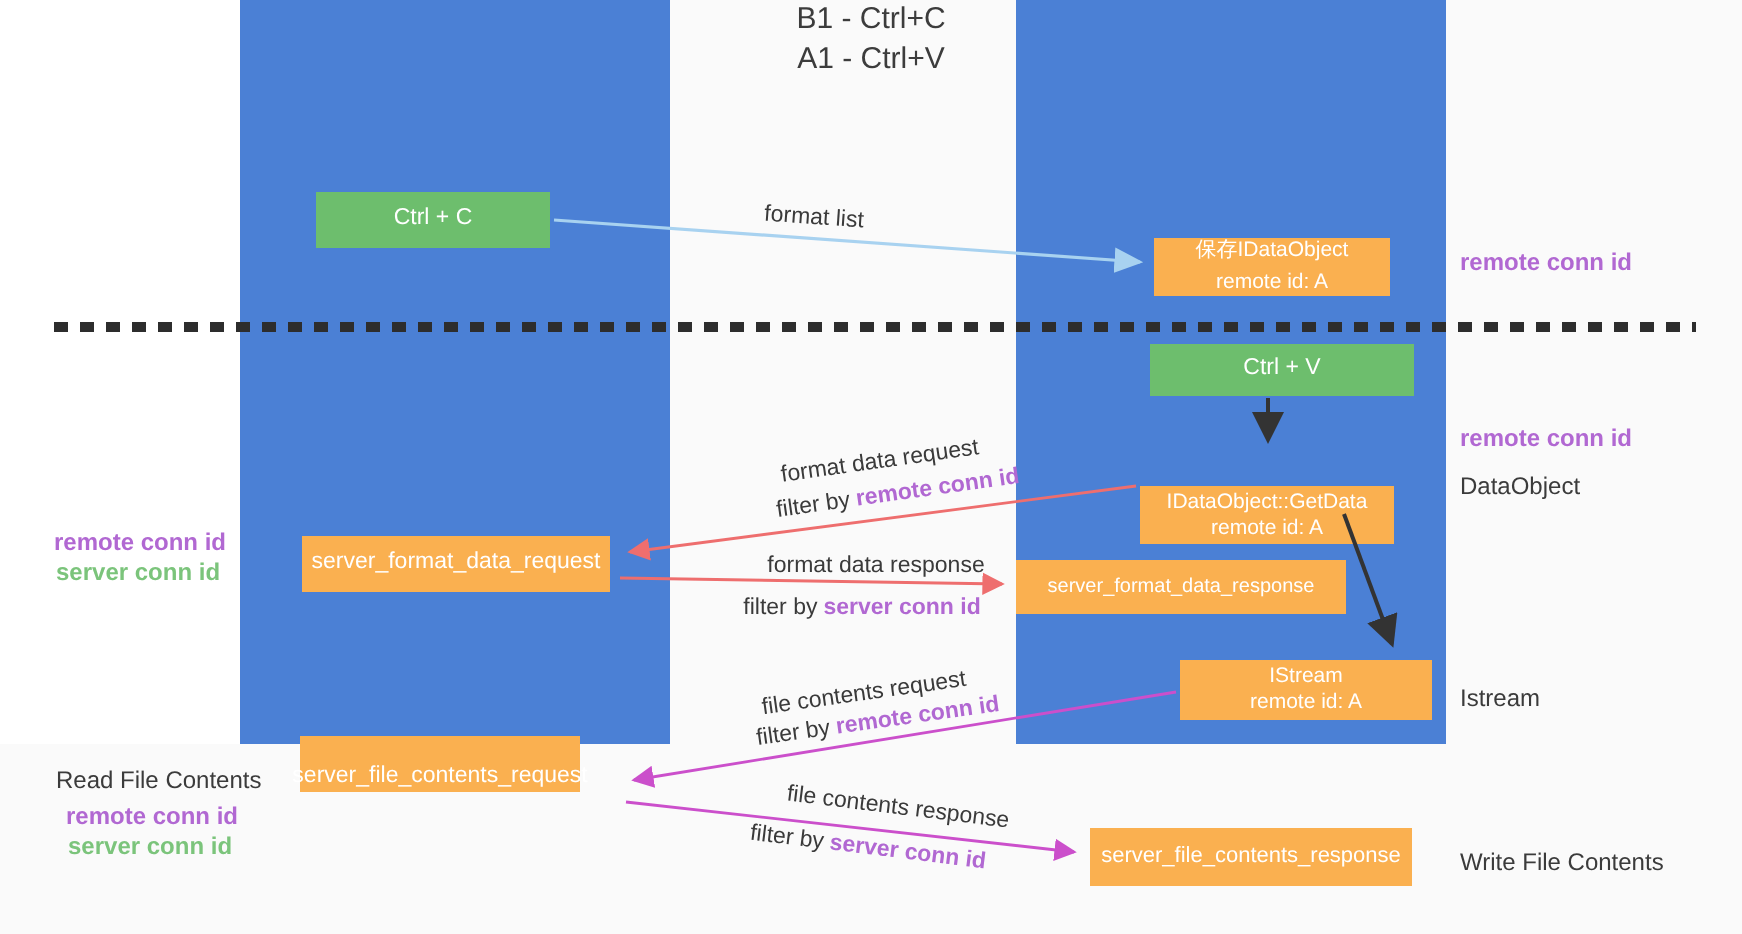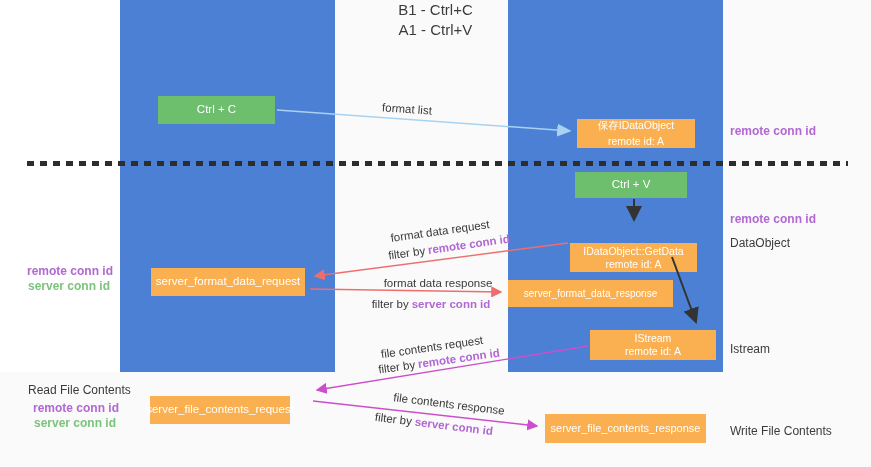--- a/index.html
+++ b/index.html
@@ -71,21 +71,21 @@
 
 <div class="box green" style="left:158px;top:96px;width:117px;height:28px;">
   <div>Ctrl + C</div>
 </div>
 
 <div class="box orange small" style="left:577px;top:119px;width:118px;height:29px;justify-content:space-between;">
   <div>保存IDataObject</div>
   <div>remote id: A</div>
 </div>
 
-<div class="box green" style="left:575px;top:172px;width:112px;height:26px;">
+<div class="box green" style="left:575px;top:172px;width:132px;height:26px;">
   <div>Ctrl + V</div>
 </div>
 
 <div class="box orange small" style="left:570px;top:227px;width:127px;height:29px;margin-top:16px;">
   <div>IDataObject::GetData</div>
   <div>remote id: A</div>
 </div>
 
 <div class="box orange" style="left:151px;top:268px;width:154px;height:28px;">
   <div>server_format_data_request</div>
@@ -93,21 +93,21 @@
 
 <div class="box orange" style="left:508px;top:280px;width:165px;height:27px;font-size:10px;">
   <div>server_format_data_response</div>
 </div>
 
 <div class="box orange small" style="left:590px;top:330px;width:126px;height:30px;">
   <div>IStream</div>
   <div>remote id: A</div>
 </div>
 
-<div class="box orange" style="left:150px;top:396px;width:140px;height:28px;">
+<div class="box orange" style="left:150px;top:368px;width:140px;height:28px;justify-content:flex-end;">
   <div>server_file_contents_request</div>
 </div>
 
 <div class="box orange" style="left:545px;top:414px;width:161px;height:29px;font-size:11px;">
   <div>server_file_contents_response</div>
 </div>
 
 <svg class="arrows" width="871" height="467" viewBox="0 0 871 467">
   <defs>
     <marker id="head-blue" markerWidth="9" markerHeight="8" refX="8" refY="4" orient="auto">

